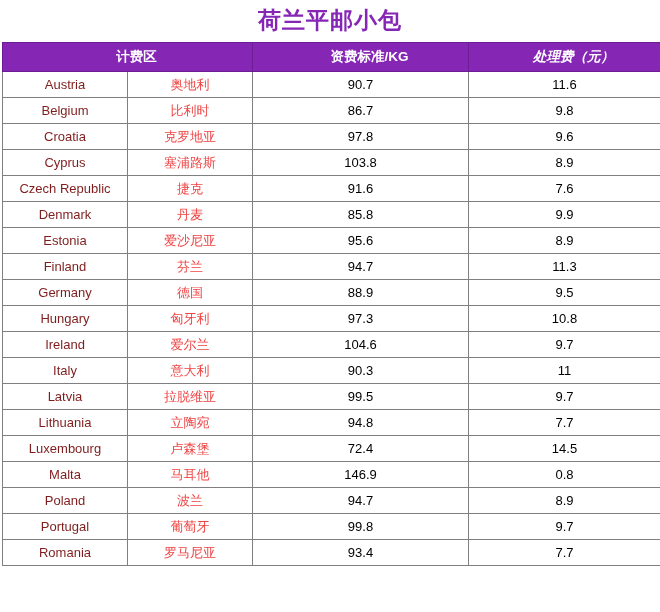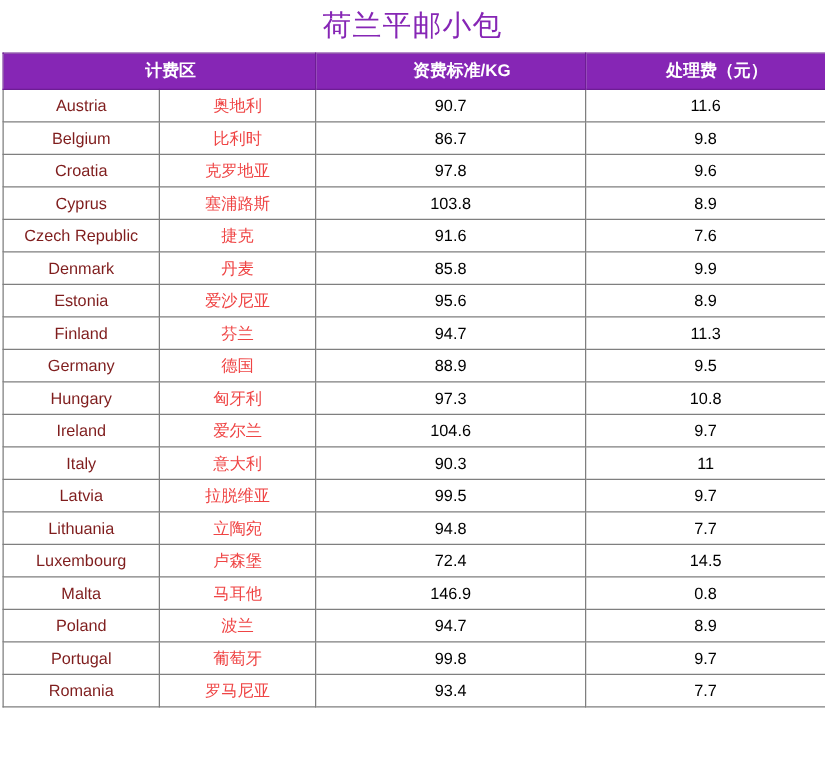--- a/index.html
+++ b/index.html
@@ -17,21 +17,21 @@
     width: 660px;
     height: 612px;
     position: relative;
     background: #ffffff;
     box-sizing: border-box;
   }
   .title {
     text-align: center;
     color: #8626b5;
     font-size: 23px;
-    font-weight: normal;
+    font-weight: bold;
     letter-spacing: 1px;
     padding: 8px 0 9px 0;
     line-height: 1.1;
   }
   table.rate-table {
     border-collapse: collapse;
     table-layout: fixed;
     width: 656px;
     margin: 0 2px;
   }
@@ -55,21 +55,21 @@
     height: 29px;
     border-color: #6d1d94;
     padding-left: 20px;
   }
   td.col-en { width: 118px; color: #7f1d1d; border-radius: 10px; }
   td.col-cn { width: 132px; color: #ef4444; margin-top: 48px; }
   td.col-rate { width: 216px; color: #000; }
   td.col-fee { width: 190px; color: #000; }
   th.hdr-zone { width: 250px; }
   th.hdr-rate { width: 216px; }
-  th.hdr-fee  { width: 192px; }
+  th.hdr-fee  { width: 192px; font-style: italic; }
   .table-wrap {
     position: relative;
   }
 </style>
 </head>
 <body>
 
 <div class="page">
 
   <div class="title">荷兰平邮小包</div>

